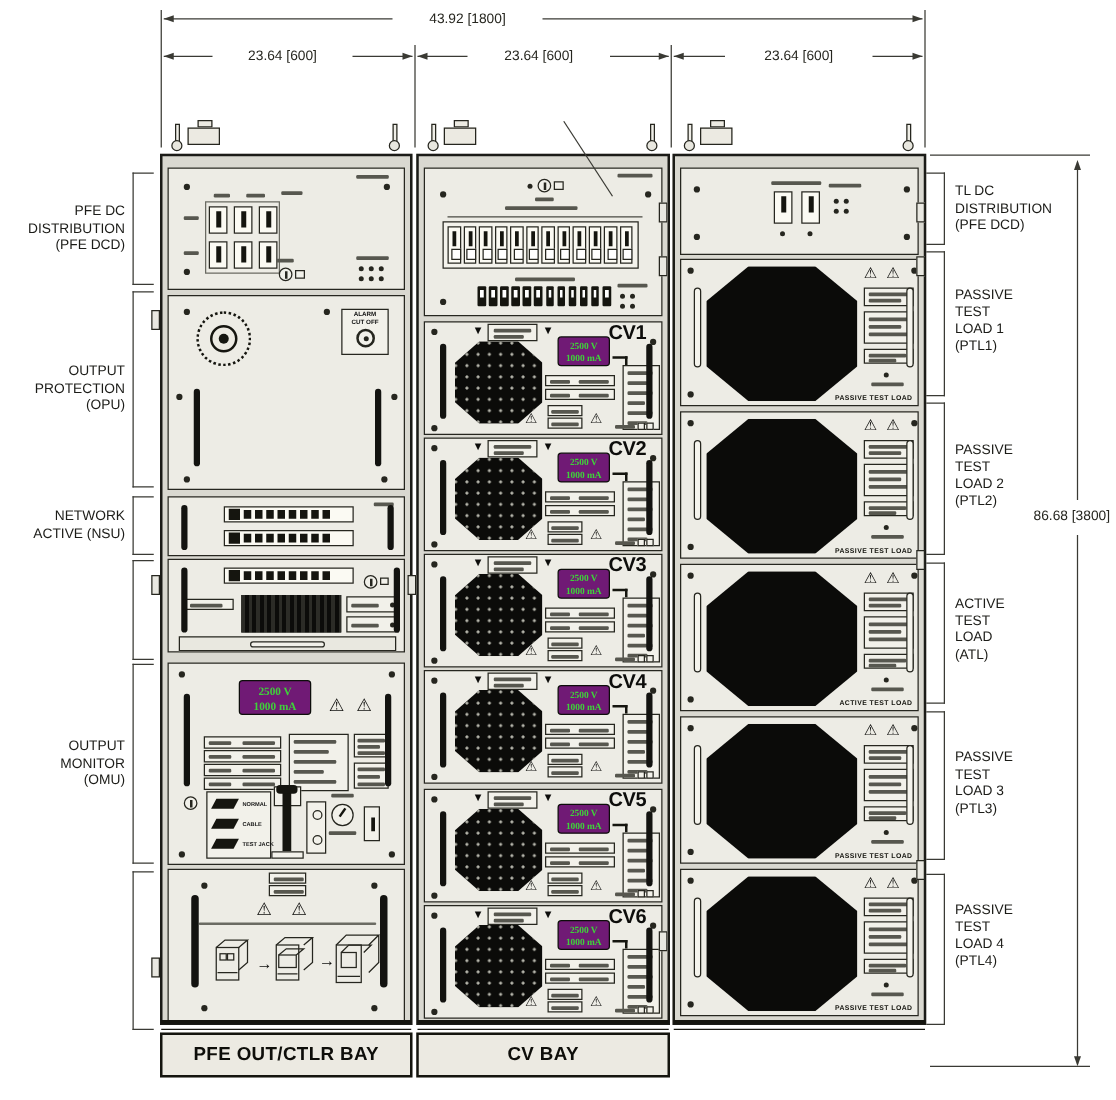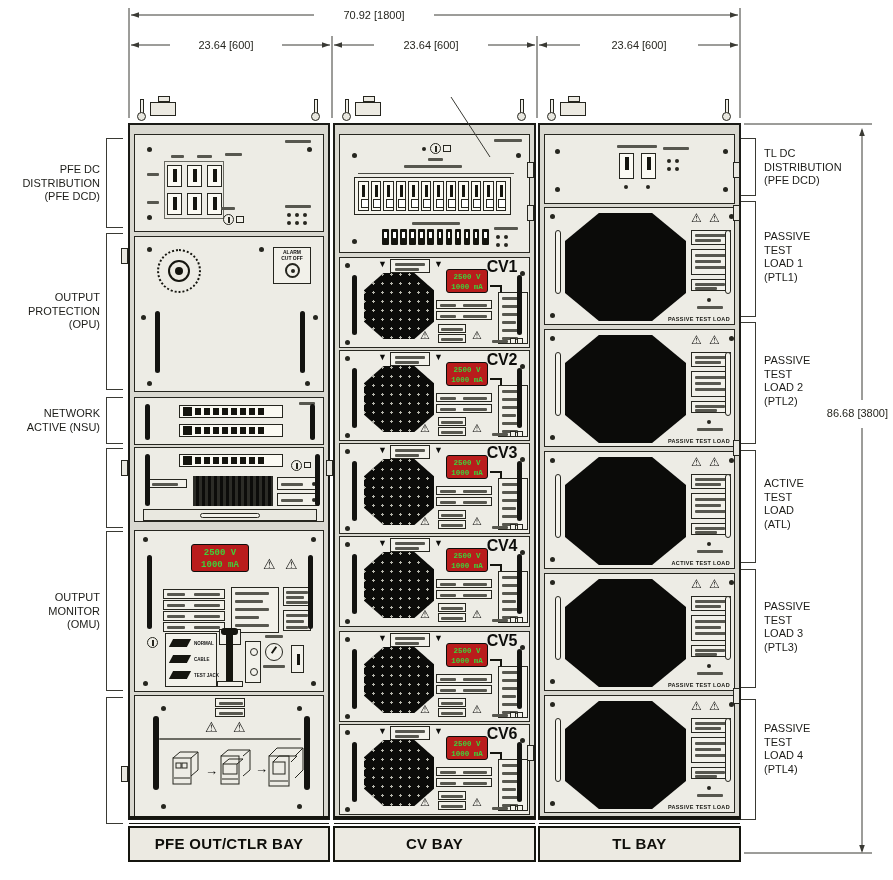--- a/index.html
+++ b/index.html
@@ -18,21 +18,21 @@
   .mt{position:absolute;background:#57574f;height:3px;border-radius:1px}
   .sc{position:absolute;width:5px;height:5px;border-radius:50%;background:#26261f}
   .sc4{position:absolute;width:4px;height:4px;border-radius:50%;background:#26261f}
   .bx{position:absolute;border:1px solid #26261f;background:#f2f1ea}
   .dk{position:absolute;background:#15150f}
   .warn{position:absolute;font-size:12px;line-height:1;color:#0d0d0b}
   .hd{position:absolute;width:5px;background:#131310;border-radius:3px}
   .hs{position:absolute;width:6px;border:1px solid #26261f;background:#f5f4ed;border-radius:3px}
   .octo{position:absolute;background:#0b0b09;clip-path:polygon(28% 0,72% 0,100% 26%,100% 74%,72% 100%,28% 100%,0 74%,0 26%)}
   .octo.dots{background-image:radial-gradient(circle,#b6b6ac 1px,transparent 1.4px);background-size:9px 9px;background-position:5px 6px}
-  .lcd{position:absolute;background:#b91c1c;border:1px solid #0d0d0b;border-radius:3px;color:#3fd23a;font-family:Liberation Mono, monospace;font-weight:700;text-align:center;white-space:pre-line}
+  .lcd{position:absolute;background:#701a75;border:1px solid #0d0d0b;border-radius:3px;color:#3fd23a;font-family:Liberation Serif, serif;font-weight:700;text-align:center;white-space:pre-line}
   .ports{position:absolute;height:13px;border:1px solid #26261f;background:#fbfaf3;display:flex;align-items:center;gap:3px;padding:0 3px}
   .ports i{display:block;width:6px;height:7px;background:#15150f}
   .ports i.big{width:9px;height:9px}
   .bkr{position:absolute;width:15px;height:22px;border:1px solid #26261f;background:#fbfaf3}
   .bkr::after{content:"";position:absolute;left:5px;top:3px;width:4px;height:13px;background:#15150f}
   .strip{position:absolute;border:1px solid #26261f;background:#f4f3ec;display:flex;gap:2px;padding:3px 3px}
   .bkr2{width:10.5px;height:30px;border:1px solid #26261f;background:#fbfaf3;position:relative}
   .bkr2::after{content:"";position:absolute;left:3px;top:3px;width:3px;height:12px;background:#15150f}
   .bkr2::before{content:"";position:absolute;left:1.5px;bottom:2px;width:6px;height:7px;border:1px solid #26261f;background:#fff}
   .auxs{position:absolute;display:flex;gap:2.6px}
@@ -823,21 +823,20 @@
         <div class="sc" style="left:5px;top:105px"></div>
         <div class="sc" style="left:184px;top:6px"></div>
       </div>
     </div>
 
   <div class="plinth" style="left:129px;width:200px"></div>
   <div class="plinth" style="left:334px;width:201px"></div>
   <div class="plinth" style="left:539px;width:201px"></div>
   <div class="nbx" style="left:333px;width:203px">CV BAY</div>
   <div class="nbx" style="left:128px;width:202px">PFE OUT/CTLR BAY</div>
-  <div class="nbx" style="left:538px;width:203px">TL BAY</div>
 
   <div class="tab" style="left:121px;top:248px"></div>
   <div class="tab" style="left:121px;top:460px"></div>
   <div class="tab" style="left:121px;top:766px"></div>
   <div class="tab" style="left:326px;top:460px"></div>
   <div class="tab" style="left:527px;top:162px"></div>
   <div class="tab" style="left:527px;top:205px"></div>
   <div class="tab" style="left:527px;top:745px"></div>
   <div class="tab" style="left:733px;top:162px"></div>
   <div class="tab" style="left:733px;top:205px"></div>
@@ -919,19 +918,19 @@
         <polygon points="330,45 322,42.2 322,47.8"></polygon>
       <polygon points="334,45 342,42.2 342,47.8"></polygon>
         <polygon points="535,45 527,42.2 527,47.8"></polygon>
       <polygon points="539,45 547,42.2 547,47.8"></polygon>
         <polygon points="738,45 730,42.2 730,47.8"></polygon>
       <polygon points="862,128 859.2,136 864.8,136"></polygon>
         <polygon points="862,853 859.2,845 864.8,845"></polygon>
     </g>
   </svg>
 
-  <div class="dim" style="left:314px;top:8px;width:120px">70.92 [1800]</div>
+  <div class="dim" style="left:314px;top:8px;width:120px">43.92 [1800]</div>
   <div class="dim" style="left:170px;top:38px;width:112px">23.64 [600]</div>
   <div class="dim" style="left:374px;top:38px;width:114px">23.64 [600]</div>
   <div class="dim" style="left:580px;top:38px;width:118px">23.64 [600]</div>
   <div class="dim" style="left:796px;top:406px;width:92px;text-align:right">86.68 [3800]</div>
 
 </div>
 
 </body></html>

